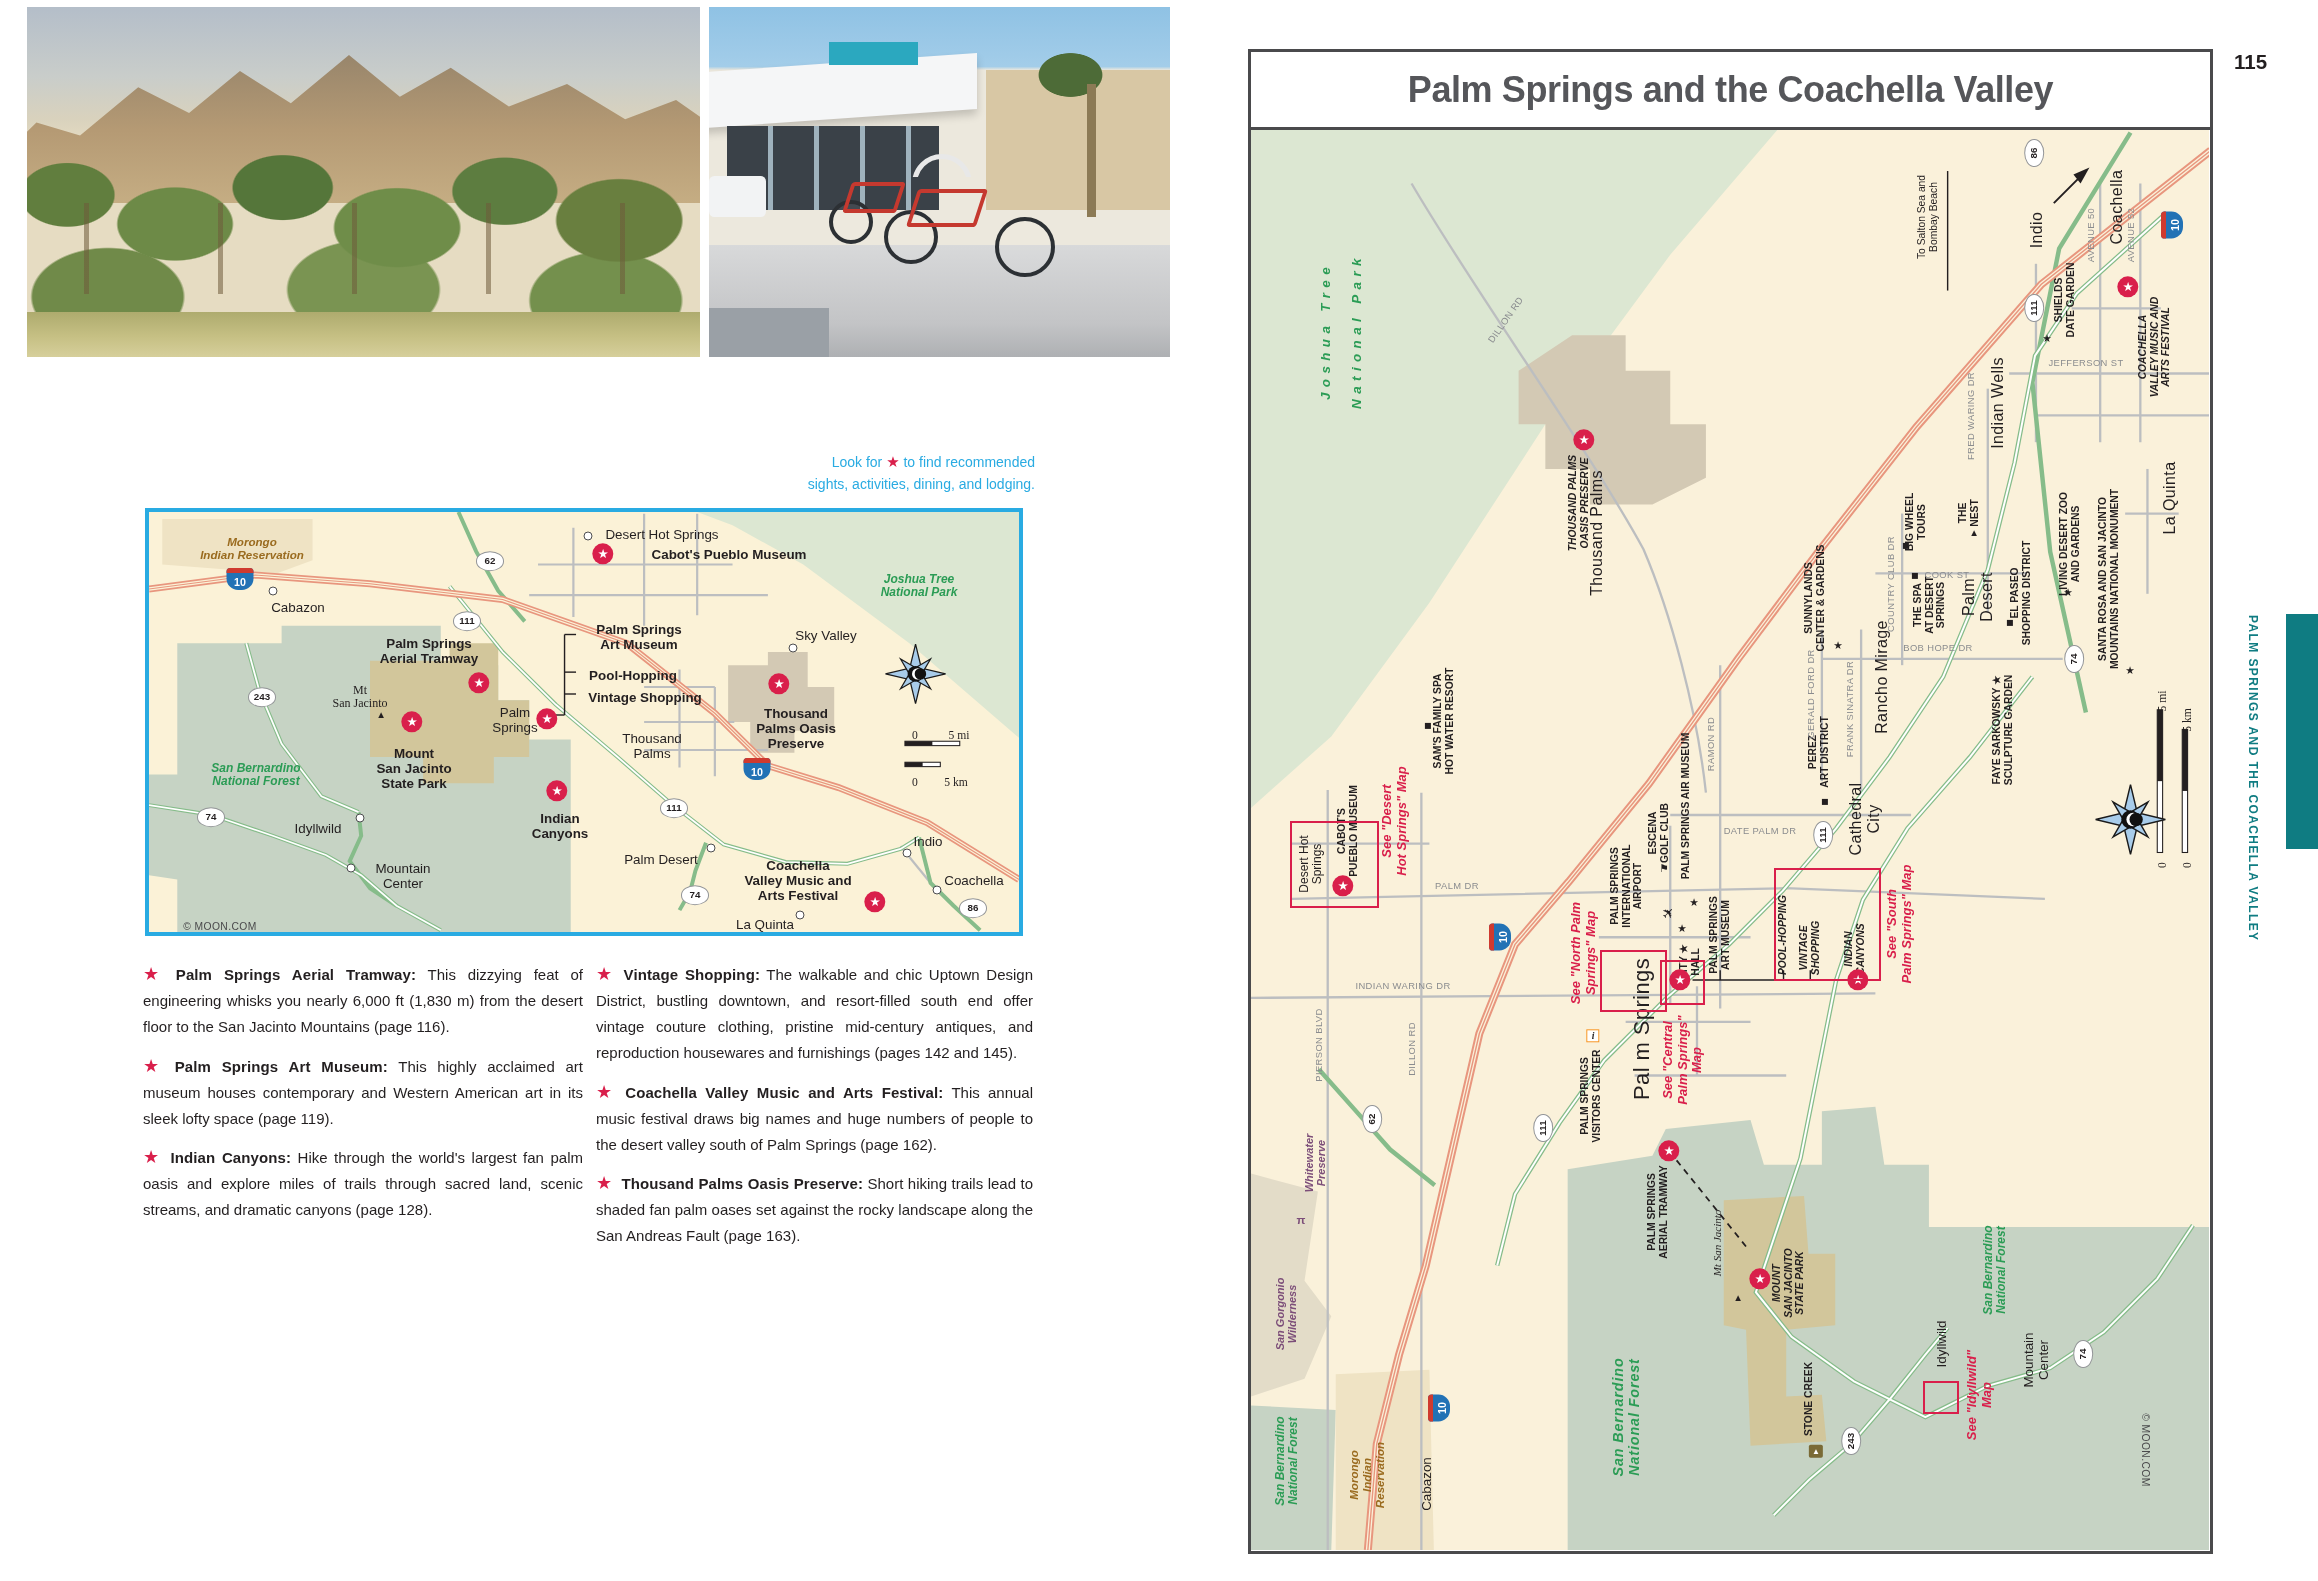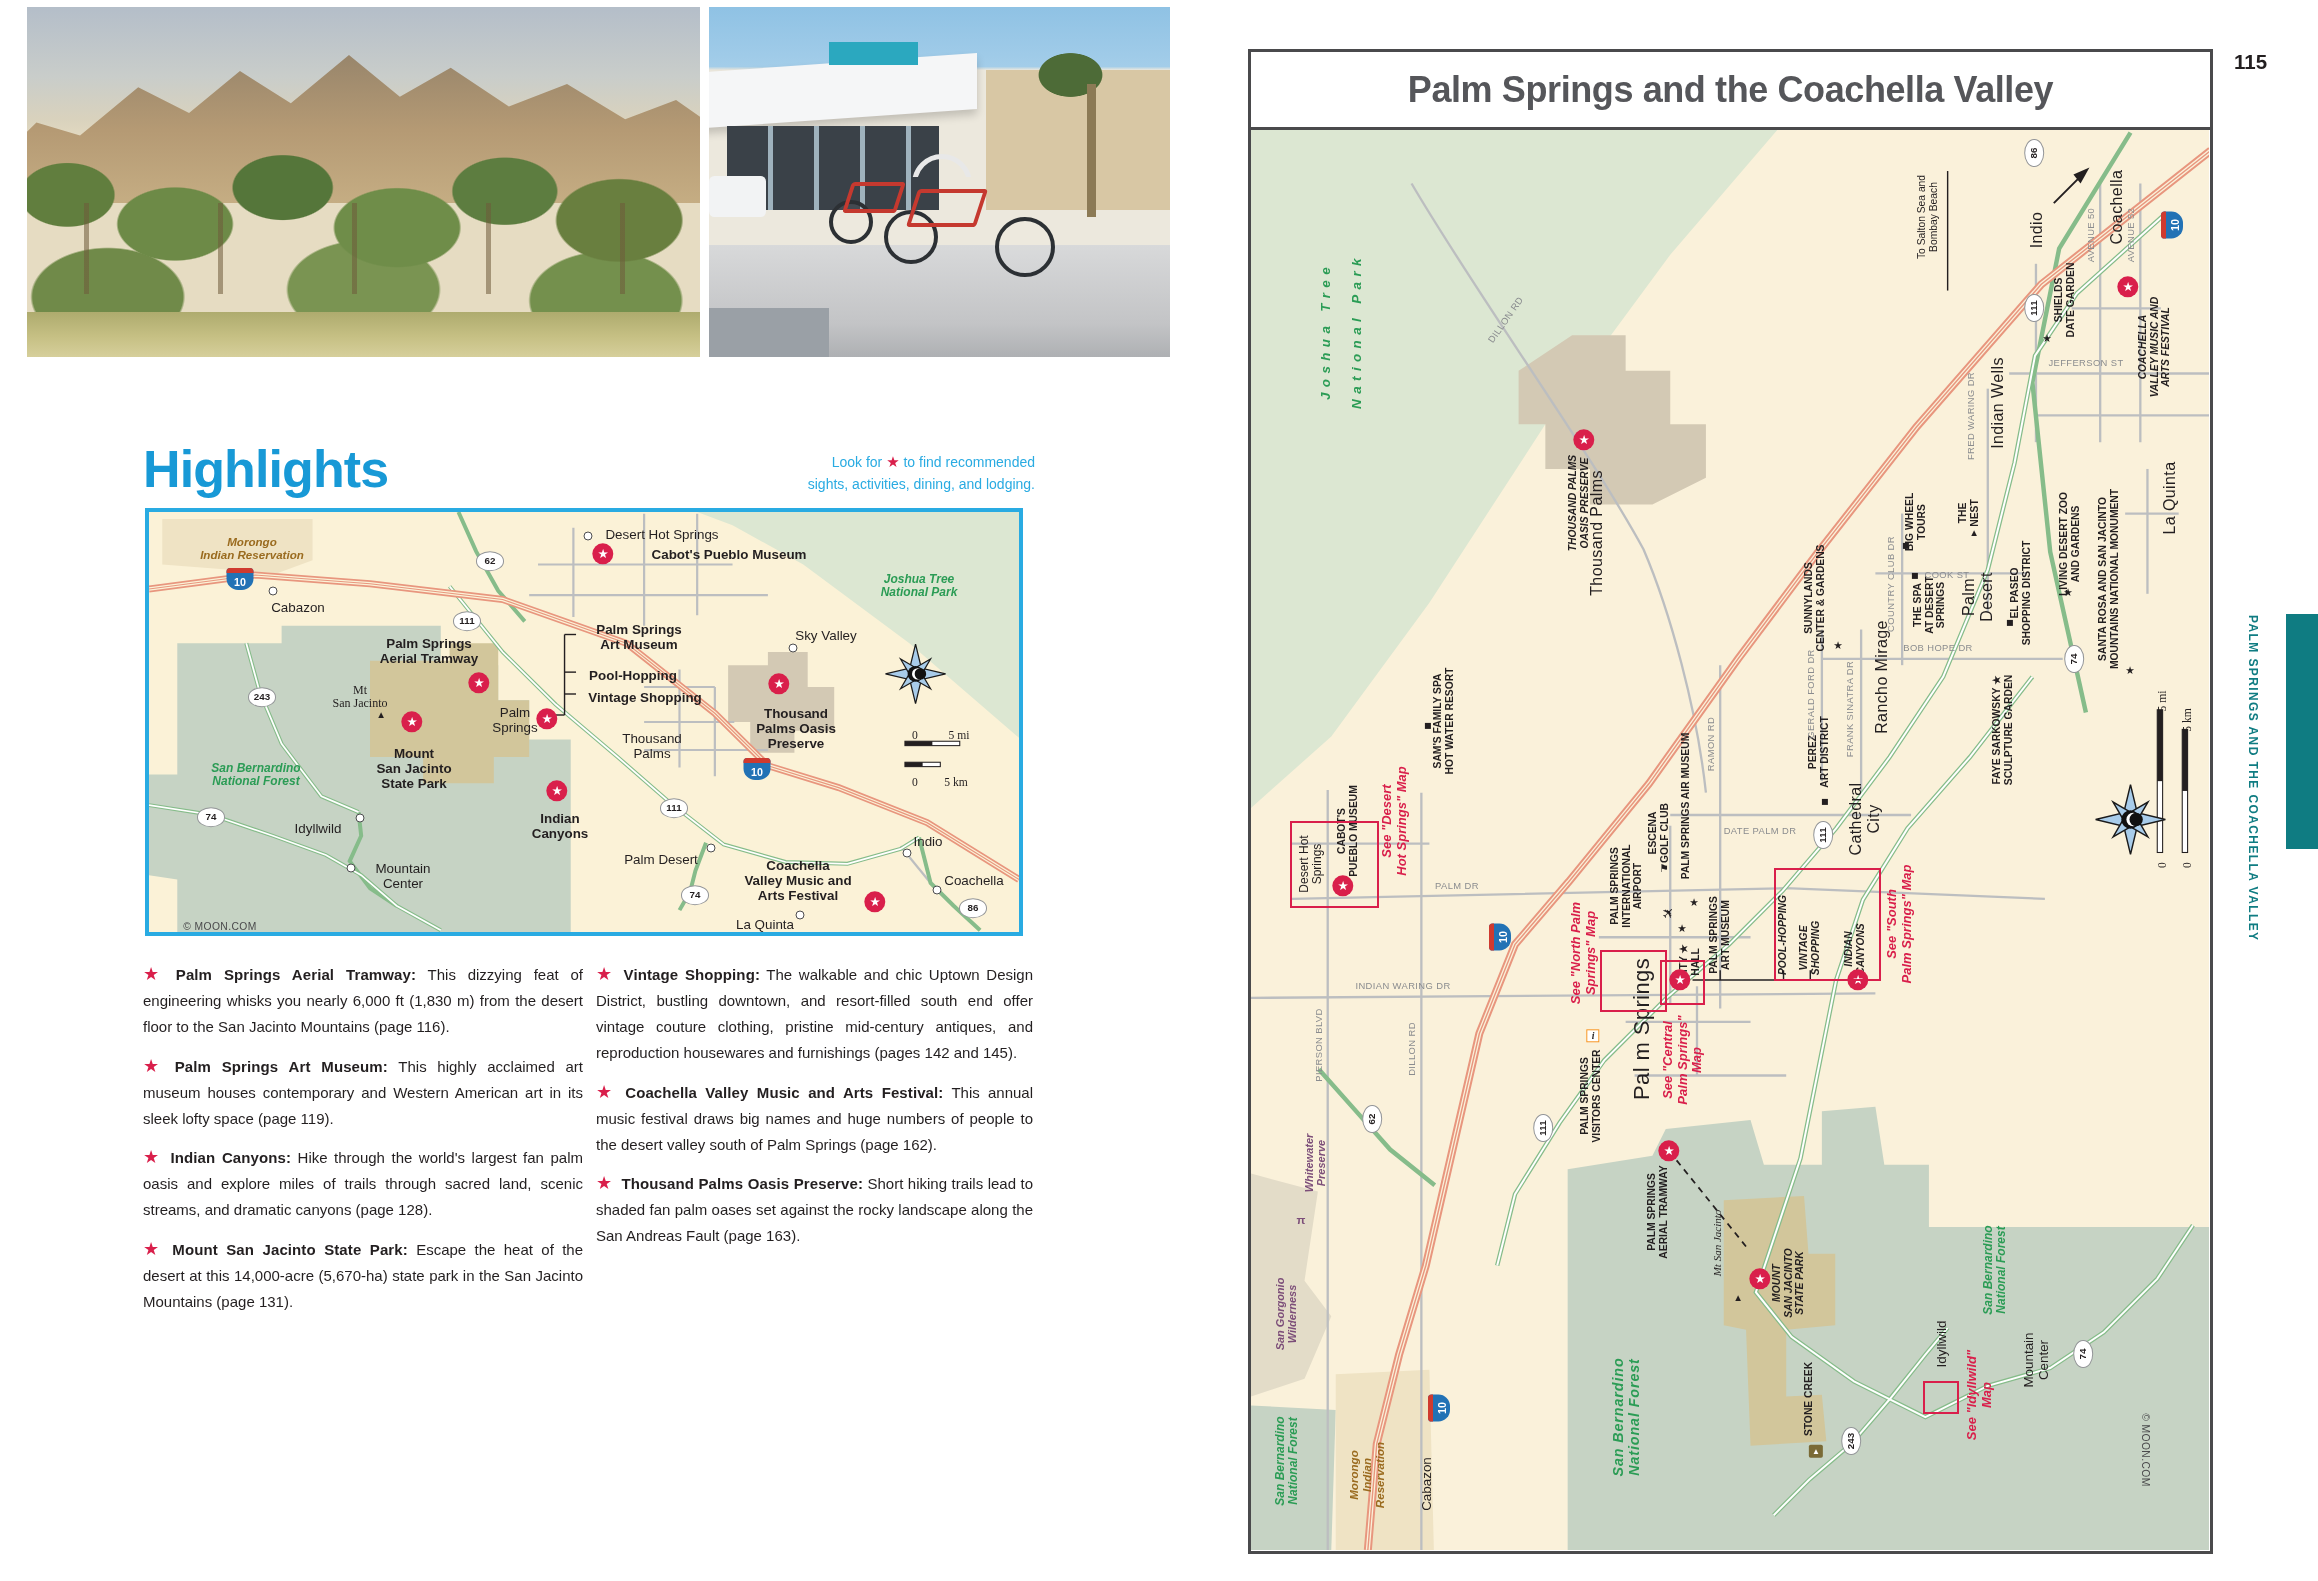--- a/index.html
+++ b/index.html
@@ -120,21 +120,20 @@
     <div class="p2-street"></div>
     <div class="p2-truck"></div>
     <div class="fender" style="left:44%;top:42%;"></div>
     <div class="wheel" style="left:38%;top:58%;"></div>
     <div class="wheel" style="left:62%;top:60%;width:52px;height:52px;"></div>
     <div class="bike-frame" style="left:44%;top:52%;"></div>
     <div class="wheel" style="left:26%;top:55%;width:36px;height:36px;"></div>
     <div class="bike-frame" style="left:30%;top:50%;width:46px;height:23px;"></div>
   </div>
 
-  <div class="hl-title">Highlights</div>
   <div class="lookfor">
     <span>Look for</span>
     <span class="lf-star">★</span>
     <span>to find recommended</span><br>
     <span>sights, activities, dining, and lodging.</span>
   </div>
 
   <div class="smap">
     <svg class="map-svg" viewBox="0 0 984 480" preserveAspectRatio="none">
       <rect x="0" y="0" width="984" height="480" fill="#FBF2D7"></rect>
@@ -289,21 +288,20 @@
         <div class="lbl c-scale" style="left: 810px; top: 223px; transform: translate(-50%, -50%) rotate(0deg);">5 mi</div>
         <div class="lbl c-scale" style="left: 766px; top: 270px; transform: translate(-50%, -50%) rotate(0deg);">0</div>
         <div class="lbl c-scale" style="left: 807px; top: 270px; transform: translate(-50%, -50%) rotate(0deg);">5 km</div>
       </div>
   </div>
 
   <div id="hl-col1" class="hl-col">
       <p class="hl-item"><span class="hl-star">★</span><b>Palm Springs Aerial Tramway:</b> This dizzying feat of engineering whisks you nearly 6,000 ft (1,830 m) from the desert floor to the San Jacinto Mountains (page 116).</p>
       <p class="hl-item"><span class="hl-star">★</span><b>Palm Springs Art Museum:</b> This highly acclaimed art museum houses contemporary and Western American art in its sleek lofty space (page 119).</p>
       <p class="hl-item"><span class="hl-star">★</span><b>Indian Canyons:</b> Hike through the world's largest fan palm oasis and explore miles of trails through sacred land, scenic streams, and dramatic canyons (page 128).</p>
-      <p class="hl-item"><span class="hl-star">★</span><b>Mount San Jacinto State Park:</b> Escape the heat of the desert at this 14,000-acre (5,670-ha) state park in the San Jacinto Mountains (page 131).</p>
     </div>
   <div id="hl-col2" class="hl-col">
       <p class="hl-item"><span class="hl-star">★</span><b>Vintage Shopping:</b> The walkable and chic Uptown Design District, bustling downtown, and resort-filled south end offer vintage couture clothing, pristine mid-century antiques, and reproduction housewares and furnishings (pages 142 and 145).</p>
       <p class="hl-item"><span class="hl-star">★</span><b>Coachella Valley Music and Arts Festival:</b> This annual music festival draws big names and huge numbers of people to the desert valley south of Palm Springs (page 162).</p>
       <p class="hl-item"><span class="hl-star">★</span><b>Thousand Palms Oasis Preserve:</b> Short hiking trails lead to shaded fan palm oases set against the rocky landscape along the San Andreas Fault (page 163).</p>
     </div>
 
   <div class="bmap-frame">
     <div class="bmap-title">Palm Springs and the Coachella Valley</div>
     <div class="bmap-area">

